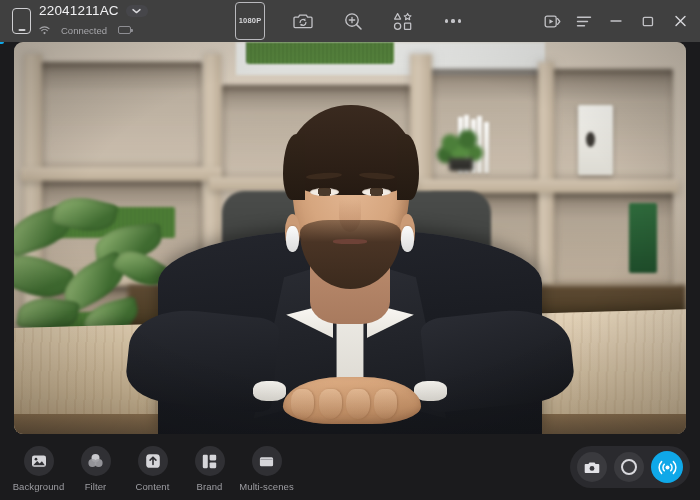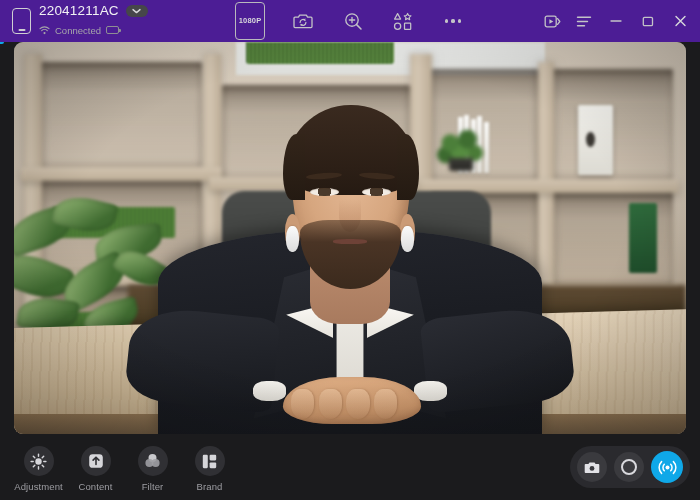--- a/index.html
+++ b/index.html
@@ -26,21 +26,21 @@
   }
 
   
   .titlebar {
     position: relative;
     height: 42px;
     flex: 0 0 42px;
     display: flex;
     align-items: center;
     padding: 0 6px 0 12px;
-    background: #4c1d95;
+    background: #404040;
   }
 
   .device-block {
     display: flex; align-items: center; gap: 8px;
   }
   .phone-icon {
     width: 19px; height: 26px;
     border: 1.6px solid #cfcfd2;
     border-radius: 4px;
     position: relative;
@@ -63,21 +63,21 @@
     letter-spacing: .2px;
     font-weight: 400;
   }
   .chev-pill {
     width: 22px; height: 12px;
     background: #46464a;
     border-radius: 7px;
     display: flex; align-items: center; justify-content: center;
   }
   .chev-pill svg { display: block; }
-  .device-row2 { display: flex; align-items: center; gap: 5px; text-align: center; }
+  .device-row2 { display: flex; align-items: center; gap: 11px; text-align: center; }
   .wifi-icon { display: block; }
   .conn-label {
     color: #a6a6aa;
     font-size: 9.5px;
   }
   .batt {
     width: 13px; height: 8px;
     border: 1px solid #8e8e93;
     border-radius: 2px;
     position: relative;
@@ -791,67 +791,74 @@
 
         <div class="vig"></div>
       </div>
     </div>
   </div>
 
   <div class="bottombar">
 
     <div class="feature-list">
 
-
       <div class="feature">
         <span class="feature-ico">
-          <svg width="17" height="17" viewBox="0 0 17 17">
-            <circle cx="8.5" cy="8.5" r="3.2" fill="#d6d6da"></circle>
-            <g stroke="#d6d6da" stroke-width="1.45" stroke-linecap="round">
-              <path d="M8.5 1.1v2.1M8.5 13.8v2.1M1.1 8.5h2.1M13.8 8.5h2.1"></path>
-              <path d="M3.3 3.3 4.8 4.8M12.2 12.2l1.5 1.5M13.7 3.3 12.2 4.8M4.8 12.2 3.3 13.7"></path>
-            </g>
+          <svg width="16" height="14" viewBox="0 0 16 14">
+            <rect x="1" y="1.4" width="14" height="11.4" rx="2.2" fill="#d6d6da"></rect>
+            <circle cx="5" cy="5.2" r="1.35" fill="#303034"></circle>
+            <path d="M2.2 11.3 6.2 7.1 8.6 9.6 10.9 7.2 13.8 11.3z" fill="#303034"></path>
           </svg>
         </span>
-        <span class="feature-label">Adjustment</span>
-      </div>
-
-      <div class="feature">
-        <span class="feature-ico">
-          <svg width="16" height="16" viewBox="0 0 16 16">
-            <rect x="1.2" y="1.2" width="13.6" height="13.6" rx="3.4" fill="#d6d6da"></rect>
-            <path d="M8 4.2 V11.4M5.1 7.1 8 4.2 10.9 7.1" fill="none" stroke="#303034" stroke-width="1.6" stroke-linecap="round" stroke-linejoin="round"></path>
-          </svg>
-        </span>
-        <span class="feature-label">Content</span>
-      </div>
+        <span class="feature-label">Background</span>
+      </div>
+
 
       <div class="feature">
         <span class="feature-ico">
           <svg width="17" height="16" viewBox="0 0 17 16">
             <circle cx="8.5" cy="5" r="4" fill="#c9c9cd"></circle>
             <circle cx="5.4" cy="10" r="4" fill="#9e9ea3" opacity=".9"></circle>
             <circle cx="11.6" cy="10" r="4" fill="#9e9ea3" opacity=".9"></circle>
           </svg>
         </span>
         <span class="feature-label">Filter</span>
       </div>
 
+      <div class="feature">
+        <span class="feature-ico">
+          <svg width="16" height="16" viewBox="0 0 16 16">
+            <rect x="1.2" y="1.2" width="13.6" height="13.6" rx="3.4" fill="#d6d6da"></rect>
+            <path d="M8 4.2 V11.4M5.1 7.1 8 4.2 10.9 7.1" fill="none" stroke="#303034" stroke-width="1.6" stroke-linecap="round" stroke-linejoin="round"></path>
+          </svg>
+        </span>
+        <span class="feature-label">Content</span>
+      </div>
+
 
       <div class="feature">
         <span class="feature-ico">
           <svg width="15" height="15" viewBox="0 0 15 15">
             <rect x="0.8" y="0.8" width="5" height="13.4" rx="1.1" fill="#d6d6da"></rect>
             <rect x="7.6" y="0.8" width="6.6" height="5.6" rx="1.1" fill="#d6d6da"></rect>
             <rect x="7.6" y="8.4" width="6.6" height="5.8" rx="1.1" fill="#d6d6da"></rect>
           </svg>
         </span>
         <span class="feature-label">Brand</span>
       </div>
 
+      <div class="feature">
+        <span class="feature-ico">
+          <svg width="17" height="13" viewBox="0 0 17 13">
+            <path d="M3.4 2.2h10.2a1.5 1.5 0 0 1 1.5 1.5v6.1a1.5 1.5 0 0 1-1.5 1.5H3.4a1.5 1.5 0 0 1-1.5-1.5V3.7a1.5 1.5 0 0 1 1.5-1.5z" fill="#d6d6da"></path>
+            <path d="M2.5 4.4h12" stroke="#303034" stroke-width="1" opacity=".35"></path>
+          </svg>
+        </span>
+        <span class="feature-label">Multi-scenes</span>
+      </div>
 
     </div>
 
     <div class="action-group">
 
       <div class="act-btn">
         <svg width="16" height="13" viewBox="0 0 16 13">
           <path d="M1.6 3.1h2.8l1.1-1.6h5l1.1 1.6h2.8a.9.9 0 0 1 .9.9v7a.9.9 0 0 1-.9.9H1.6a.9.9 0 0 1-.9-.9V4a.9.9 0 0 1 .9-.9z" fill="#e2e2e6"></path>
           <circle cx="8" cy="7.4" r="2.4" fill="#3a3a3e"></circle>
         </svg>

